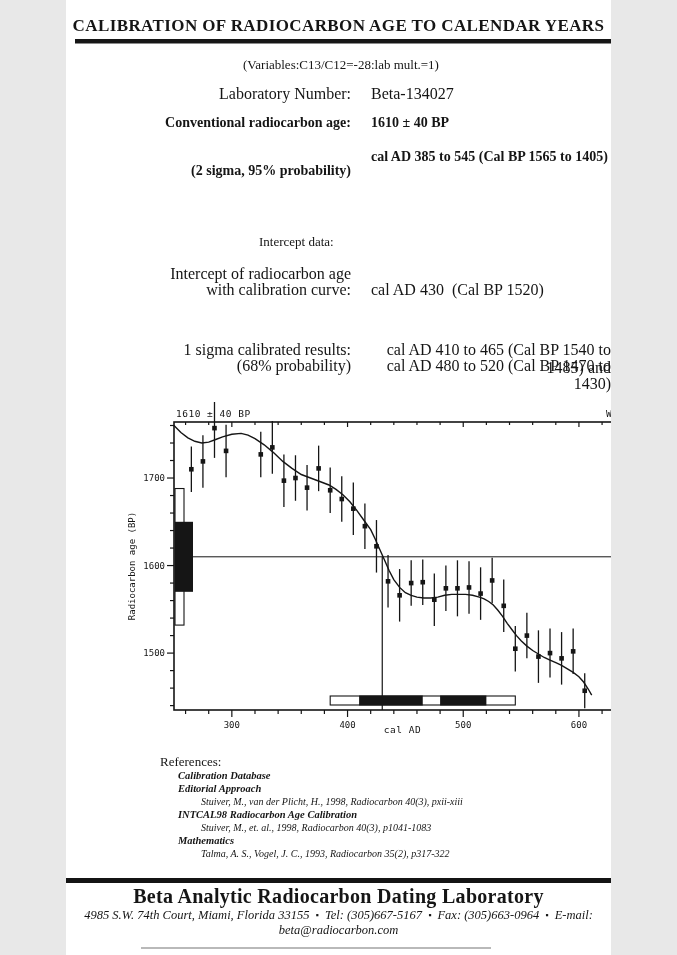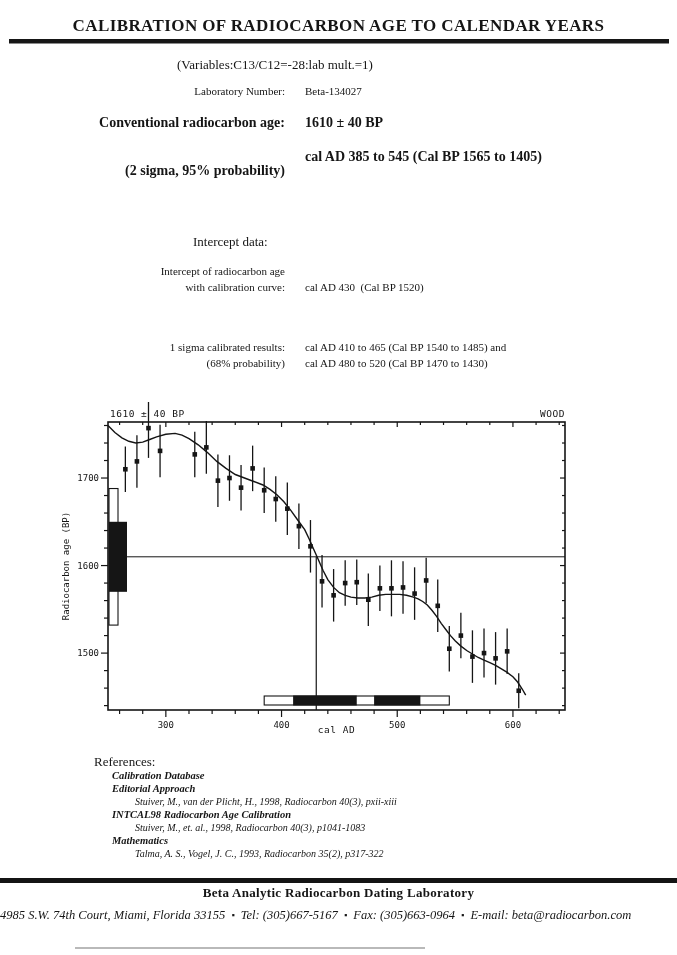--- a/index.html
+++ b/index.html
@@ -1,40 +1,40 @@
 <!DOCTYPE html>
 <html><head>
 <meta charset="utf-8">
 <style>
   html,body{margin:0;padding:0;background:#e8e8e8;}
   .page{
-    position:relative;width:677px;height:955px;margin:0 auto;
+    position:relative;width:545px;height:955px;margin:0 auto;
     background:#ffffff;color:#151515;
     font-family:"Liberation Serif",serif;
     overflow:hidden;
   }
   .abs{position:absolute;}
   .doc-title{
     top:16px;left:0;right:0;text-align:center;
     font-size:17px;font-weight:bold;letter-spacing:.4px;
   }
   .title-rule{top:39px;left:9px;width:660px;height:4px;background:#161616;border-bottom:1px solid #8a8a8a;}
   .variables{top:57px;left:177px;font-size:13px;}
-  .row{left:0;right:0;height:18px;font-size:11px;}
+  .row{left:0;right:0;height:18px;font-size:16px;}
   .row .lbl{position:absolute;left:0;width:285px;text-align:right;}
-  .row .val{position:absolute;left:305px;white-space:pre-wrap;}
+  .row .val{position:absolute;left:305px;white-space:pre-wrap;text-align:right;}
   .bold{font-weight:bold;font-size:14px;}
   .section-head{top:234px;left:193px;font-size:13px;}
   .refs-head{top:754px;left:94px;font-size:13px;}
   .refs{top:769px;left:112px;font-size:10.5px;line-height:13px;}
   .ref-title{font-weight:bold;font-style:italic;}
   .ref-cite{font-style:italic;font-size:10px;padding-left:23px;}
   .footer-rule{top:878px;left:0;width:677px;height:5px;background:#141414;}
-  .lab-name{top:885px;left:0;right:0;text-align:center;font-size:13px;font-weight:bold;letter-spacing:.3px;}
-  .address{top:908px;left:0;right:0;text-align:left;font-style:italic;font-size:12.5px;}
+  .lab-name{top:885px;left:0;right:0;text-align:center;font-size:20px;font-weight:bold;letter-spacing:.3px;}
+  .address{top:908px;left:0;right:0;text-align:center;font-style:italic;font-size:12.5px;}
   .address .sep{font-style:normal;font-size:9px;vertical-align:1px;padding:0 3px;}
   .scan-artifact{top:947px;left:75px;width:350px;height:2px;background:#b9b9b9;}
   svg text.cht{font-family:"DejaVu Sans Mono",monospace;font-size:9px;fill:#151515;}
   svg text.big{font-size:9.5px;letter-spacing:.5px;}
 </style>
 </head>
 <body>
 
 <div class="page">
 

